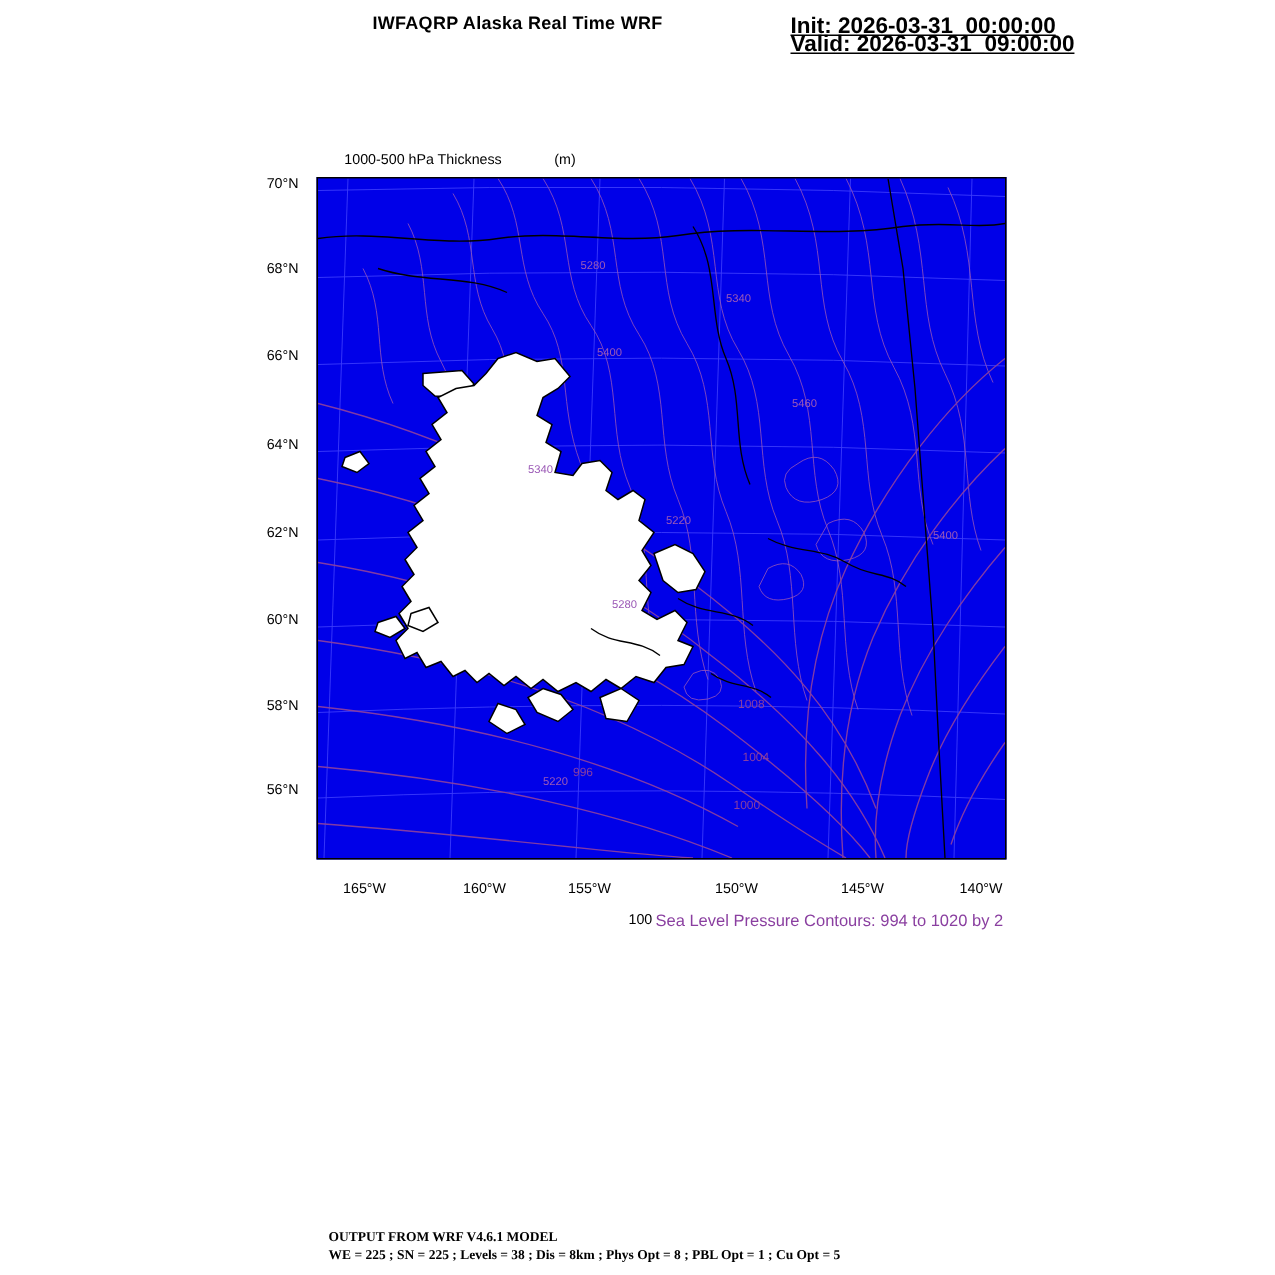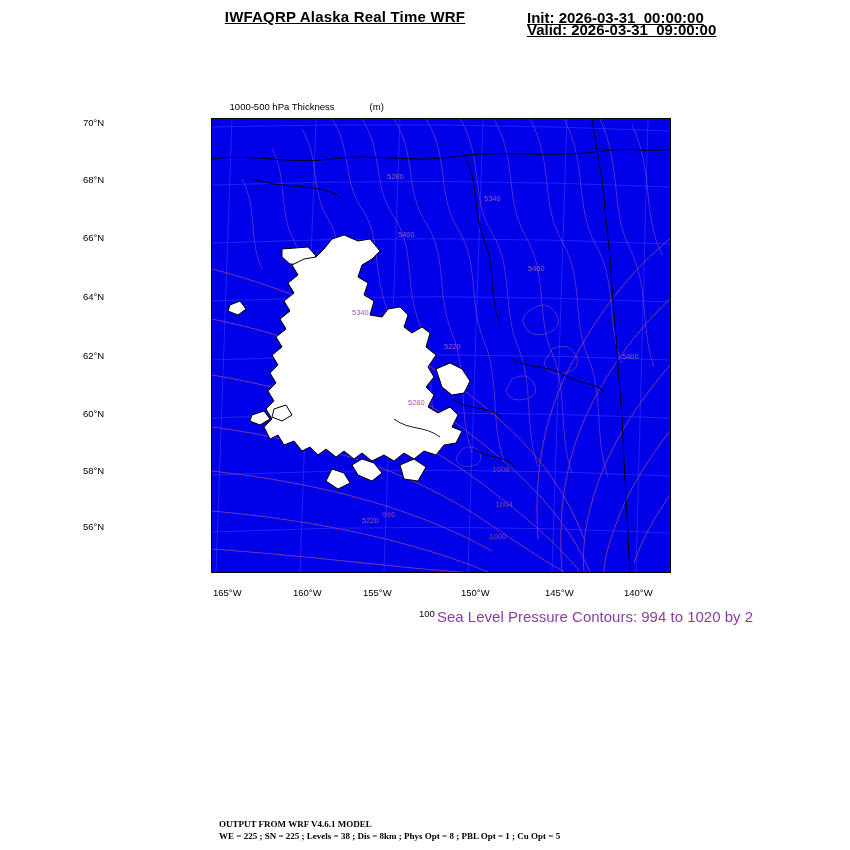--- a/index.html
+++ b/index.html
@@ -16,24 +16,23 @@
     overflow: hidden;
   }
 
   
   .title {
     position: absolute;
     left: 0;
     top: 8px;
     width: 690px;
     text-align: center;
-    font-size: 15px;
+    font-size: 12px;
     font-weight: bold;
     letter-spacing: 0.2px;
-    text-decoration: underline;
   }
   .init-block {
     position: absolute;
     left: 527px;
     top: 12px;
     font-size: 15px;
     font-weight: bold;
     line-height: 12px;
     white-space: nowrap;
     text-decoration: underline;
@@ -64,47 +63,49 @@
     border: 1px solid #000000;
     box-sizing: border-box;
     background: #0000e8;
     overflow: hidden;
   }
   #map-frame svg { display: block; }
 
   
   .axis-lat {
     position: absolute;
-    right: 687px;
+    right: 651px;
+    text-align: right;
     font-size: 9.5px;
     white-space: nowrap;
     width: 80px;
   }
   .axis-lon {
     position: absolute;
     top: 587px;
+    text-align: center;
     font-size: 9.5px;
     white-space: nowrap;
     width: 60px;
   }
 
   
   .caption-100 {
     position: absolute;
     left: 419px;
     top: 608px;
     font-size: 9.5px;
     color: #000000;
     text-align: right;
   }
   .caption-slp {
     position: absolute;
     left: 437px;
     top: 608px;
-    font-size: 15px;
+    font-size: 11px;
     color: #8a3fa0;
     white-space: nowrap;
   }
 
   
   .footer {
     position: absolute;
     left: 219px;
     top: 818px;
     font-size: 9px;

